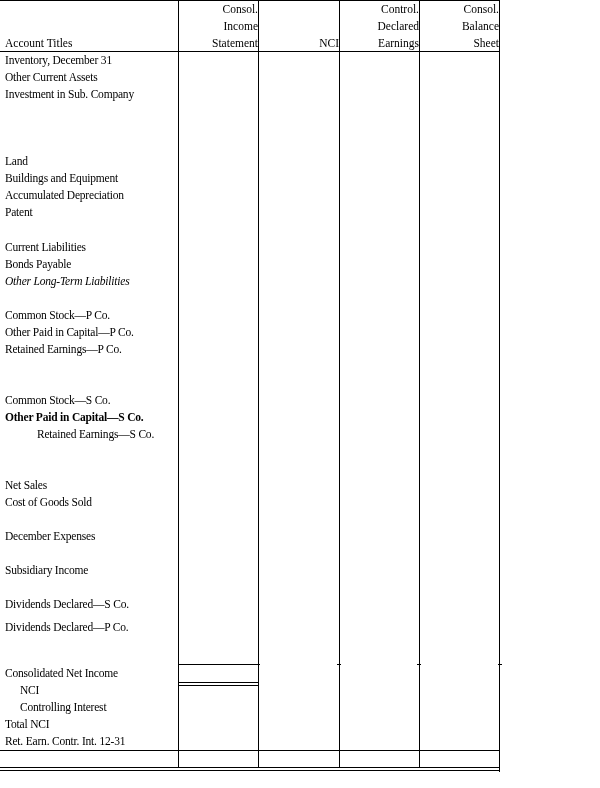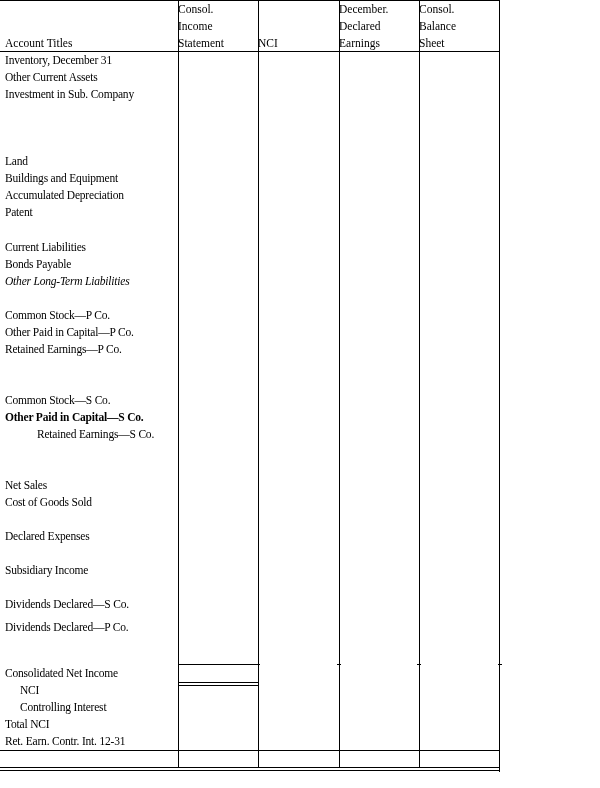--- a/index.html
+++ b/index.html
@@ -1,19 +1,19 @@
 <!DOCTYPE html>
 <html><head>
 <meta charset="utf-8">
 <style>
   html,body{margin:0;padding:0;background:#fff;}
   body{width:600px;height:788px;position:relative;overflow:hidden;font-family:"Liberation Serif","DejaVu Serif",serif;color:#000;font-size:11.5px;}
   .hline{position:absolute;height:0;border-top:1.5px solid #000;}
   .vline{position:absolute;width:0;border-left:1.5px solid #000;}
-  .hdr{position:absolute;text-align:left;line-height:17px;white-space:nowrap;}
+  .hdr{position:absolute;text-align:right;line-height:17px;white-space:nowrap;}
   .lbl{position:absolute;left:5px;white-space:nowrap;line-height:17px;letter-spacing:-0.2px;}
   .lbl.indent{left:20px;}
 </style>
 </head>
 <body>
 
 <div class="hline" style="left:0;top:0;width:500px;"></div>
 <div class="hline" style="left:0;top:51px;width:500px;"></div>
 <div class="hline" style="left:178px;top:664px;width:82px;"></div>
 <div class="hline" style="left:178px;top:682px;width:80px;"></div>
@@ -32,21 +32,21 @@
 <div class="vline" style="left:499px;top:0;height:772px;"></div>
 
 <div class="hdr" style="left:5px;top:35px;text-align:center;">Account Titles</div>
 
 <div class="hdr" style="left:178px;width:80px;top:1px;">Consol.</div>
 <div class="hdr" style="left:178px;width:80px;top:18px;">Income</div>
 <div class="hdr" style="left:178px;width:80px;top:35px;">Statement</div>
 
 <div class="hdr" style="left:258px;width:81px;top:35px;">NCI</div>
 
-<div class="hdr" style="left:339px;width:80px;top:1px;">December.</div>
+<div class="hdr" style="left:339px;width:80px;top:1px;">Control.</div>
 <div class="hdr" style="left:339px;width:80px;top:18px;">Declared</div>
 <div class="hdr" style="left:339px;width:80px;top:35px;">Earnings</div>
 
 <div class="hdr" style="left:419px;width:80px;top:1px;">Consol.</div>
 <div class="hdr" style="left:419px;width:80px;top:18px;">Balance</div>
 <div class="hdr" style="left:419px;width:80px;top:35px;">Sheet</div>
 
 <div class="lbl" style="top:52px;">Inventory, December 31</div>
 <div class="lbl" style="top:69px;">Other Current Assets</div>
 <div class="lbl" style="top:86px;">Investment in Sub. Company</div>
@@ -64,21 +64,21 @@
 <div class="lbl" style="top:324px;">Other Paid in Capital—P Co.</div>
 <div class="lbl" style="top:341px;">Retained Earnings—P Co.</div>
 
 <div class="lbl" style="top:392px;">Common Stock—S Co.</div>
 <div class="lbl" style="top:409px;font-weight:bold;">Other Paid in Capital—S Co.</div>
 <div class="lbl" style="top:426px;margin-left:32px;">Retained Earnings—S Co.</div>
 
 <div class="lbl" style="top:477px;">Net Sales</div>
 <div class="lbl" style="top:494px;">Cost of Goods Sold</div>
 
-<div class="lbl" style="top:528px;">Declared Expenses</div>
+<div class="lbl" style="top:528px;">December Expenses</div>
 
 <div class="lbl" style="top:562px;">Subsidiary Income</div>
 <div class="lbl" style="top:579px;margin-top:40px;">Dividends Declared—P Co.</div>
 <div class="lbl" style="top:596px;">Dividends Declared—S Co.</div>
 
 <div class="lbl" style="top:665px;">Consolidated Net Income</div>
 <div class="lbl indent" style="top:682px;">NCI</div>
 <div class="lbl indent" style="top:699px;">Controlling Interest</div>
 <div class="lbl" style="top:716px;">Total NCI</div>
 <div class="lbl" style="top:733px;">Ret. Earn. Contr. Int. 12-31</div>

